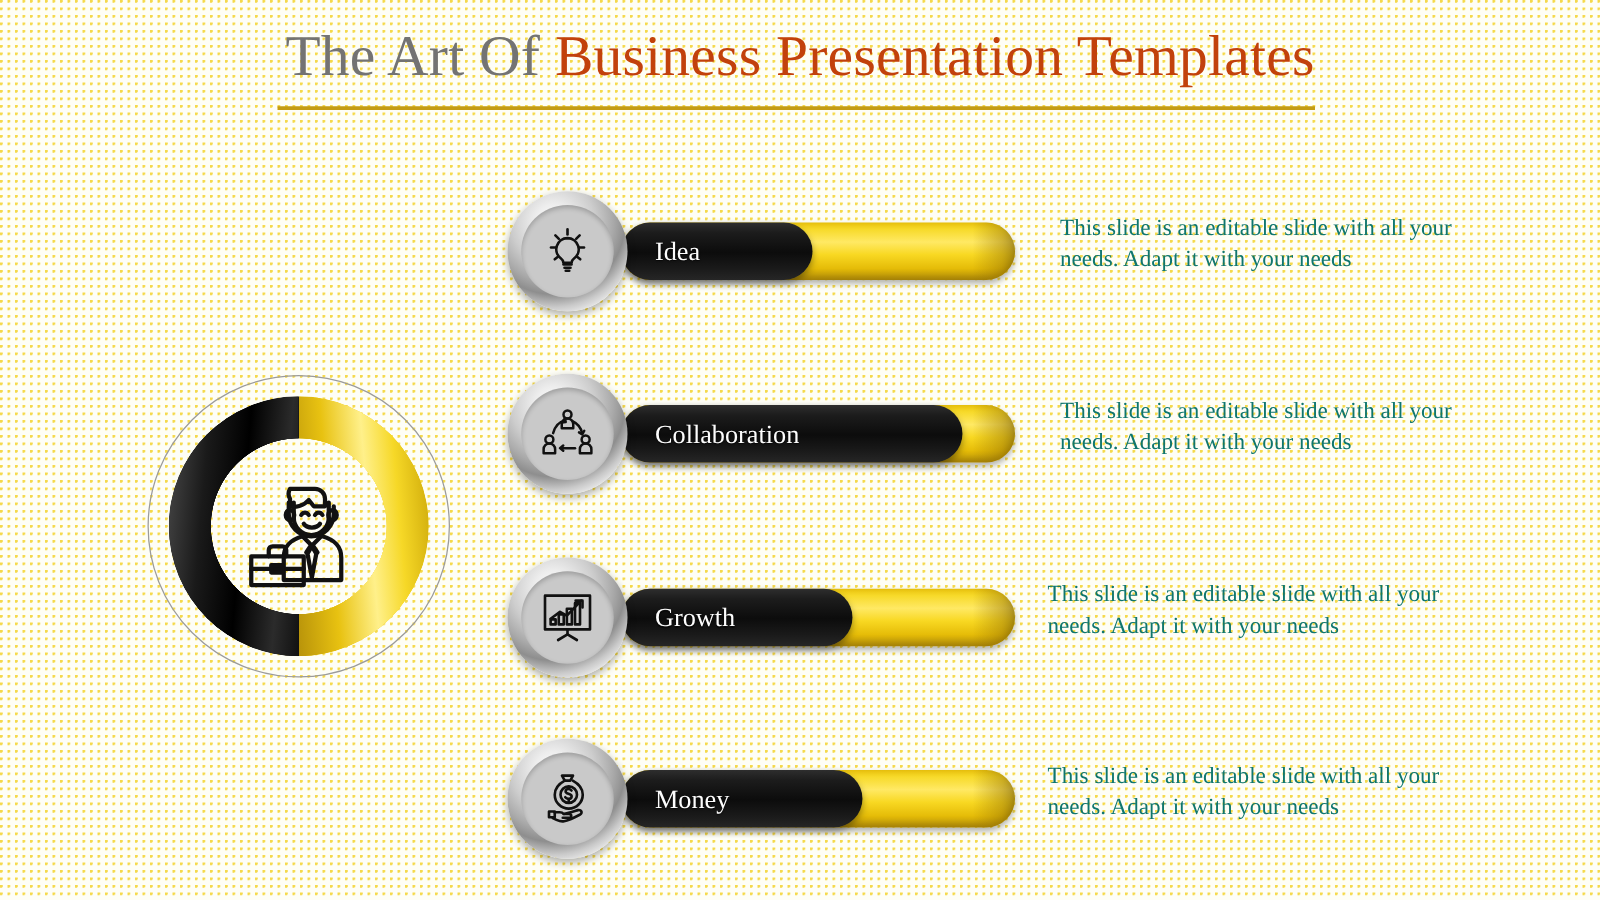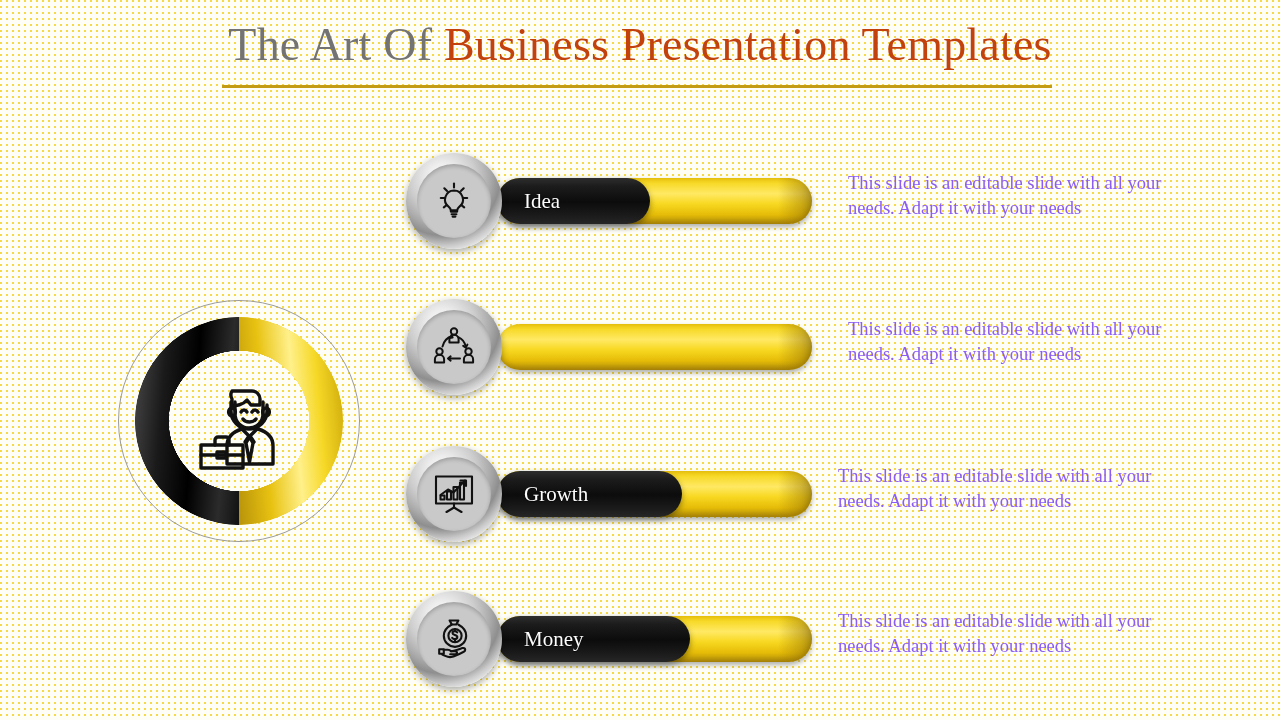--- a/index.html
+++ b/index.html
@@ -153,21 +153,21 @@
     white-space:nowrap;
     text-shadow:0 1px 1px rgba(0,0,0,.7);
   }
 
   .desc {
     position:absolute;
     top:18px;
     width:352px;
     font-size:18.5px;
     line-height:1.35;
-    color:#8b5cf6;
+    color:#0f766e;
   }
 
   svg { display:block; }
 </style>
 </head>
 <body>
 
 <div id="title-block">
   <div id="title-line">
     <span class="t-dark">The Art Of</span>
@@ -249,20 +249,23 @@
         <path d="M11.5 22.5C13 17 16.8 13.3 21 12.3"></path>
         <path d="M20.6 10.6l1 3-3.2.4"></path>
         <path d="M27.3 13.2c3.6 1.6 6.4 5 7.4 9.3"></path>
         <path d="M36.4 20.6l-1.6 3-2.6-1.7"></path>
         <path d="M29 34.5H17.8"></path>
         <path d="M19.6 32.4 17 34.5l2.6 2.1"></path>
       </svg>
     </div>
   </div>
   <div class="bar-yellow" style="width: 315px;"></div>
+  <div class="bar-black" style="width: 273px;">
+    <span class="bar-label">Collaboration</span>
+  </div>
   <div class="desc" style="left: 848px; top: 18px;">This slide is an editable slide with all your needs. Adapt it with your needs</div>
 </div>
 
 <div class="row" style="top: 446px; text-decoration: underline;">
   <div class="medallion">
     <div class="medallion-icon">
       <svg viewBox="0 0 46 46" width="46" height="46" fill="none" stroke="#111" stroke-width="2.1" stroke-linecap="round" stroke-linejoin="round">
         <rect x="5" y="5.5" width="36" height="27"></rect>
         <path d="M23 32.5v4"></path>
           <path d="M15.5 41l7.5-4.5 7.5 4.5"></path>

